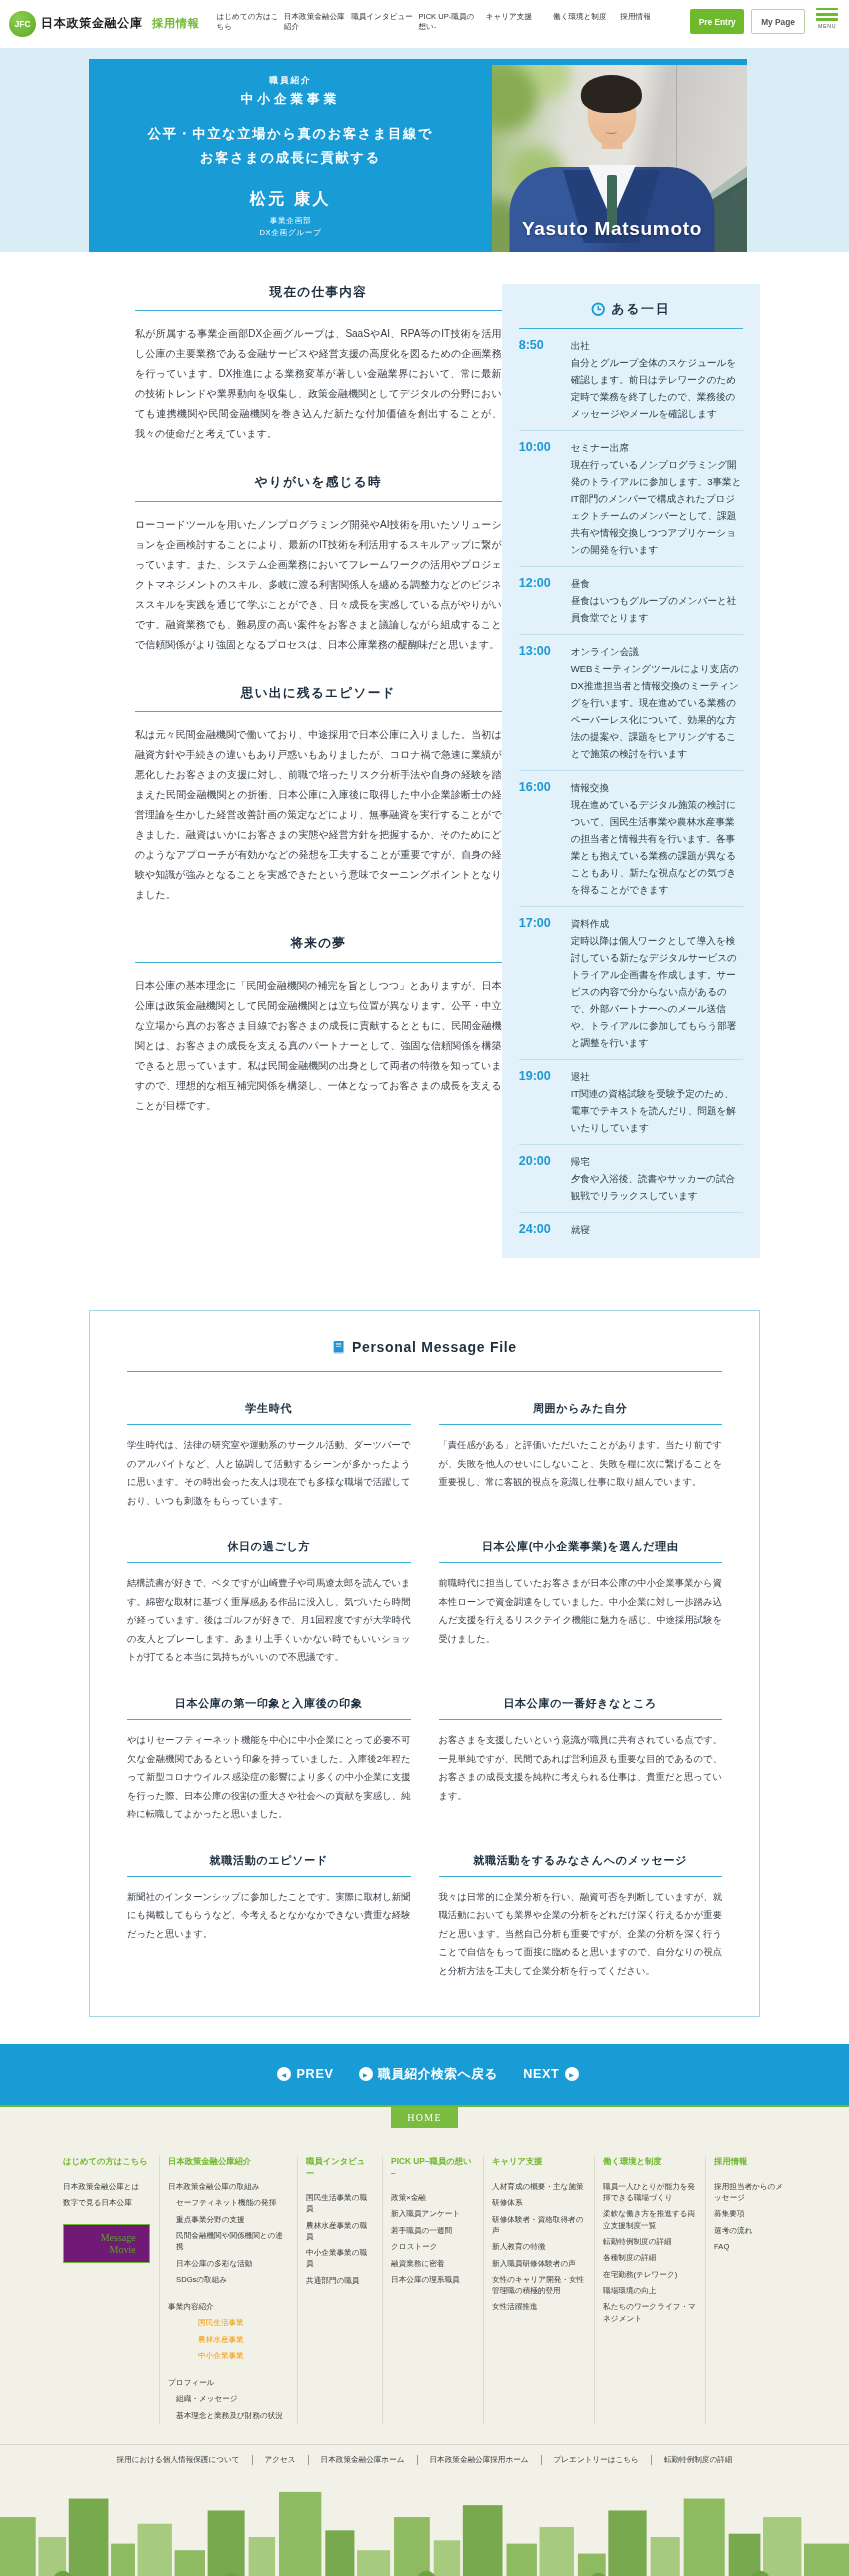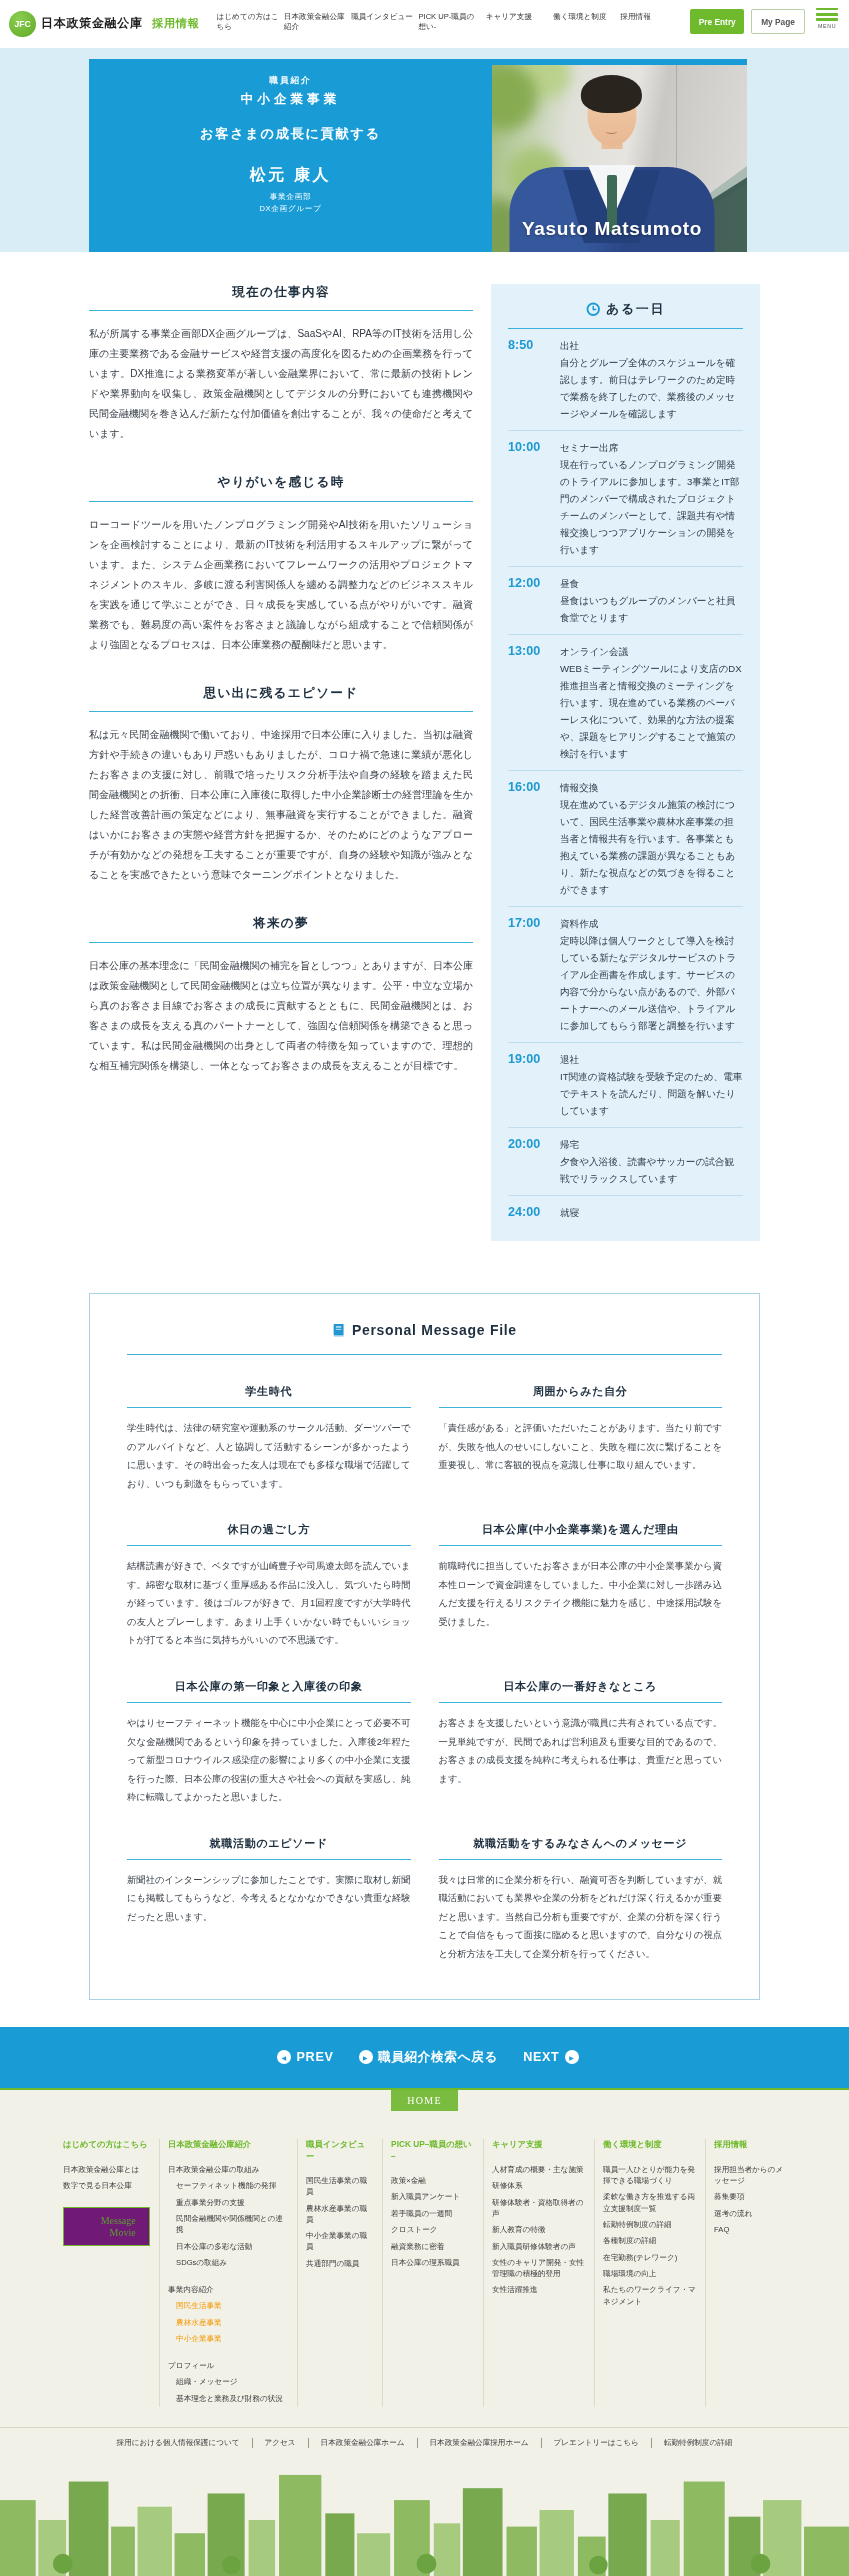--- a/index.html
+++ b/index.html
@@ -62,21 +62,21 @@
   .p-eye.l { left:10.6px; } .p-eye.r { right:10.6px; }
   .p-mouth { position:absolute; left:50%; transform:translateX(-50%); bottom:12px; width:12px; height:4.6px;
     border-bottom:1.7px solid #b07a5c; border-radius:0 0 50% 50%; }
   .photo-name { position:absolute; left:30px; bottom:12px; color:#fff; font-size:19px; font-weight:bold;
     text-shadow:0 0.7px 2.6px rgba(0,0,0,.35); letter-spacing:0.7px; }
 
   
   .main-wrap { background:#fff; padding:32px 0 26.5px 0; }
   .container { width:671px; margin:0 auto; }
   .content-row { display:flex; justify-content:space-between; align-items:flex-start; }
-  .left-col { width:384px; }
+  .left-col { width:384px;margin-left:46px; }
   .article-block + .article-block { margin-top:30px; }
   .sec-title { font-size:12.6px; font-weight:bold; color:#1e2f3f; text-align:center; padding-bottom:9.3px;
     border-bottom:1.3px solid #3eb1da; letter-spacing:1.3px; }
   .sec-body { font-size:10px; line-height:20px; margin-top:13.2px; text-align:justify; color:#333b44; }
 
   .sidebar { width:269px; background:#e2f1fa; padding:17px 17px 12px 17px; }
   .sb-title { display:flex; align-items:center; justify-content:center; gap:6px; font-size:12.6px; font-weight:bold;
     color:#1e2f3f; letter-spacing:2px; padding-bottom:10px; border-bottom:1.3px solid #3eb1da; }
   .sch-item { display:flex; padding:8px 0; border-bottom:0.7px solid #bfdeee; }
   .sch-item:last-child { border-bottom:none; }
@@ -106,21 +106,21 @@
     margin:0 auto; font-family:"Liberation Serif","DejaVu Serif",serif; font-size:10px; letter-spacing:1.3px; cursor:pointer; }
   .f-cols { display:flex; justify-content:center; padding:28px 0 20px 0; }
   .f-col { padding:0 8.6px; min-height:238px; }
   .f-col + .f-col { border-left:0.7px solid #dcdbcc; }
   .f-col:nth-child(1){ width:104px; } .f-col:nth-child(2){ width:138px; } .f-col:nth-child(3){ width:85px; }
   .f-col:nth-child(4){ width:101px; } .f-col:nth-child(5){ width:111px; } .f-col:nth-child(6){ width:111px; }
   .f-col:nth-child(7){ width:90px; }
   .f-head { color:#6fba2c; font-size:8.3px; font-weight:bold; margin-bottom:10.6px; line-height:11.2px; }
   .f-link { display:block; font-size:7.6px; line-height:11.2px; padding:2.6px 0; color:#3a3a3a; }
   .f-link.indent { padding-left:8px; }
-  .f-link.orange { color:#f39800; }
+  .f-link.orange { color:#f39800;margin-left:22px; }
   .f-link.gap { margin-top:10.6px; }
   .f-link.movie { display:inline-block; border:0.7px solid #6fba2c; color:#5a9e2f; background:#701a75; padding:7.3px 13.2px;
     margin-top:13.2px; font-family:"Liberation Serif","DejaVu Serif",serif; font-size:10px;text-align:right; }
   .f-bottom { border-top:0.7px solid #d8d7c6; padding:10.6px 0 6.6px 0; display:flex; justify-content:center; flex-wrap:wrap; }
   .fb-link { font-size:7.6px; color:#3a3a3a; padding:0 12px; border-right:0.7px solid #9a9a8c; line-height:9.3px; }
   .fb-link:last-child { border-right:none; }
   .skyline { display:block; width:849px; height:118px; margin-top:5.3px; }
 </style>
 </head>
 <body>
@@ -158,20 +158,21 @@
     <div class="menu-label">MENU</div>
   </div>
 </header>
 
 <section class="hero">
   <div class="hero-panel">
     <div class="hero-text">
       <div class="hero-tag">職員紹介</div>
       <div class="hero-division">中小企業事業</div>
       <div class="hero-catch">
+        <div>公平・中立な立場から真のお客さま目線で</div>
         <div>お客さまの成長に貢献する</div>
       </div>
       <div class="hero-name">松元 康人</div>
       <div class="hero-dept">
         <div>事業企画部</div>
         <div>DX企画グループ</div>
       </div>
     </div>
     <div class="photo">
       <div class="ph-greens"></div>

